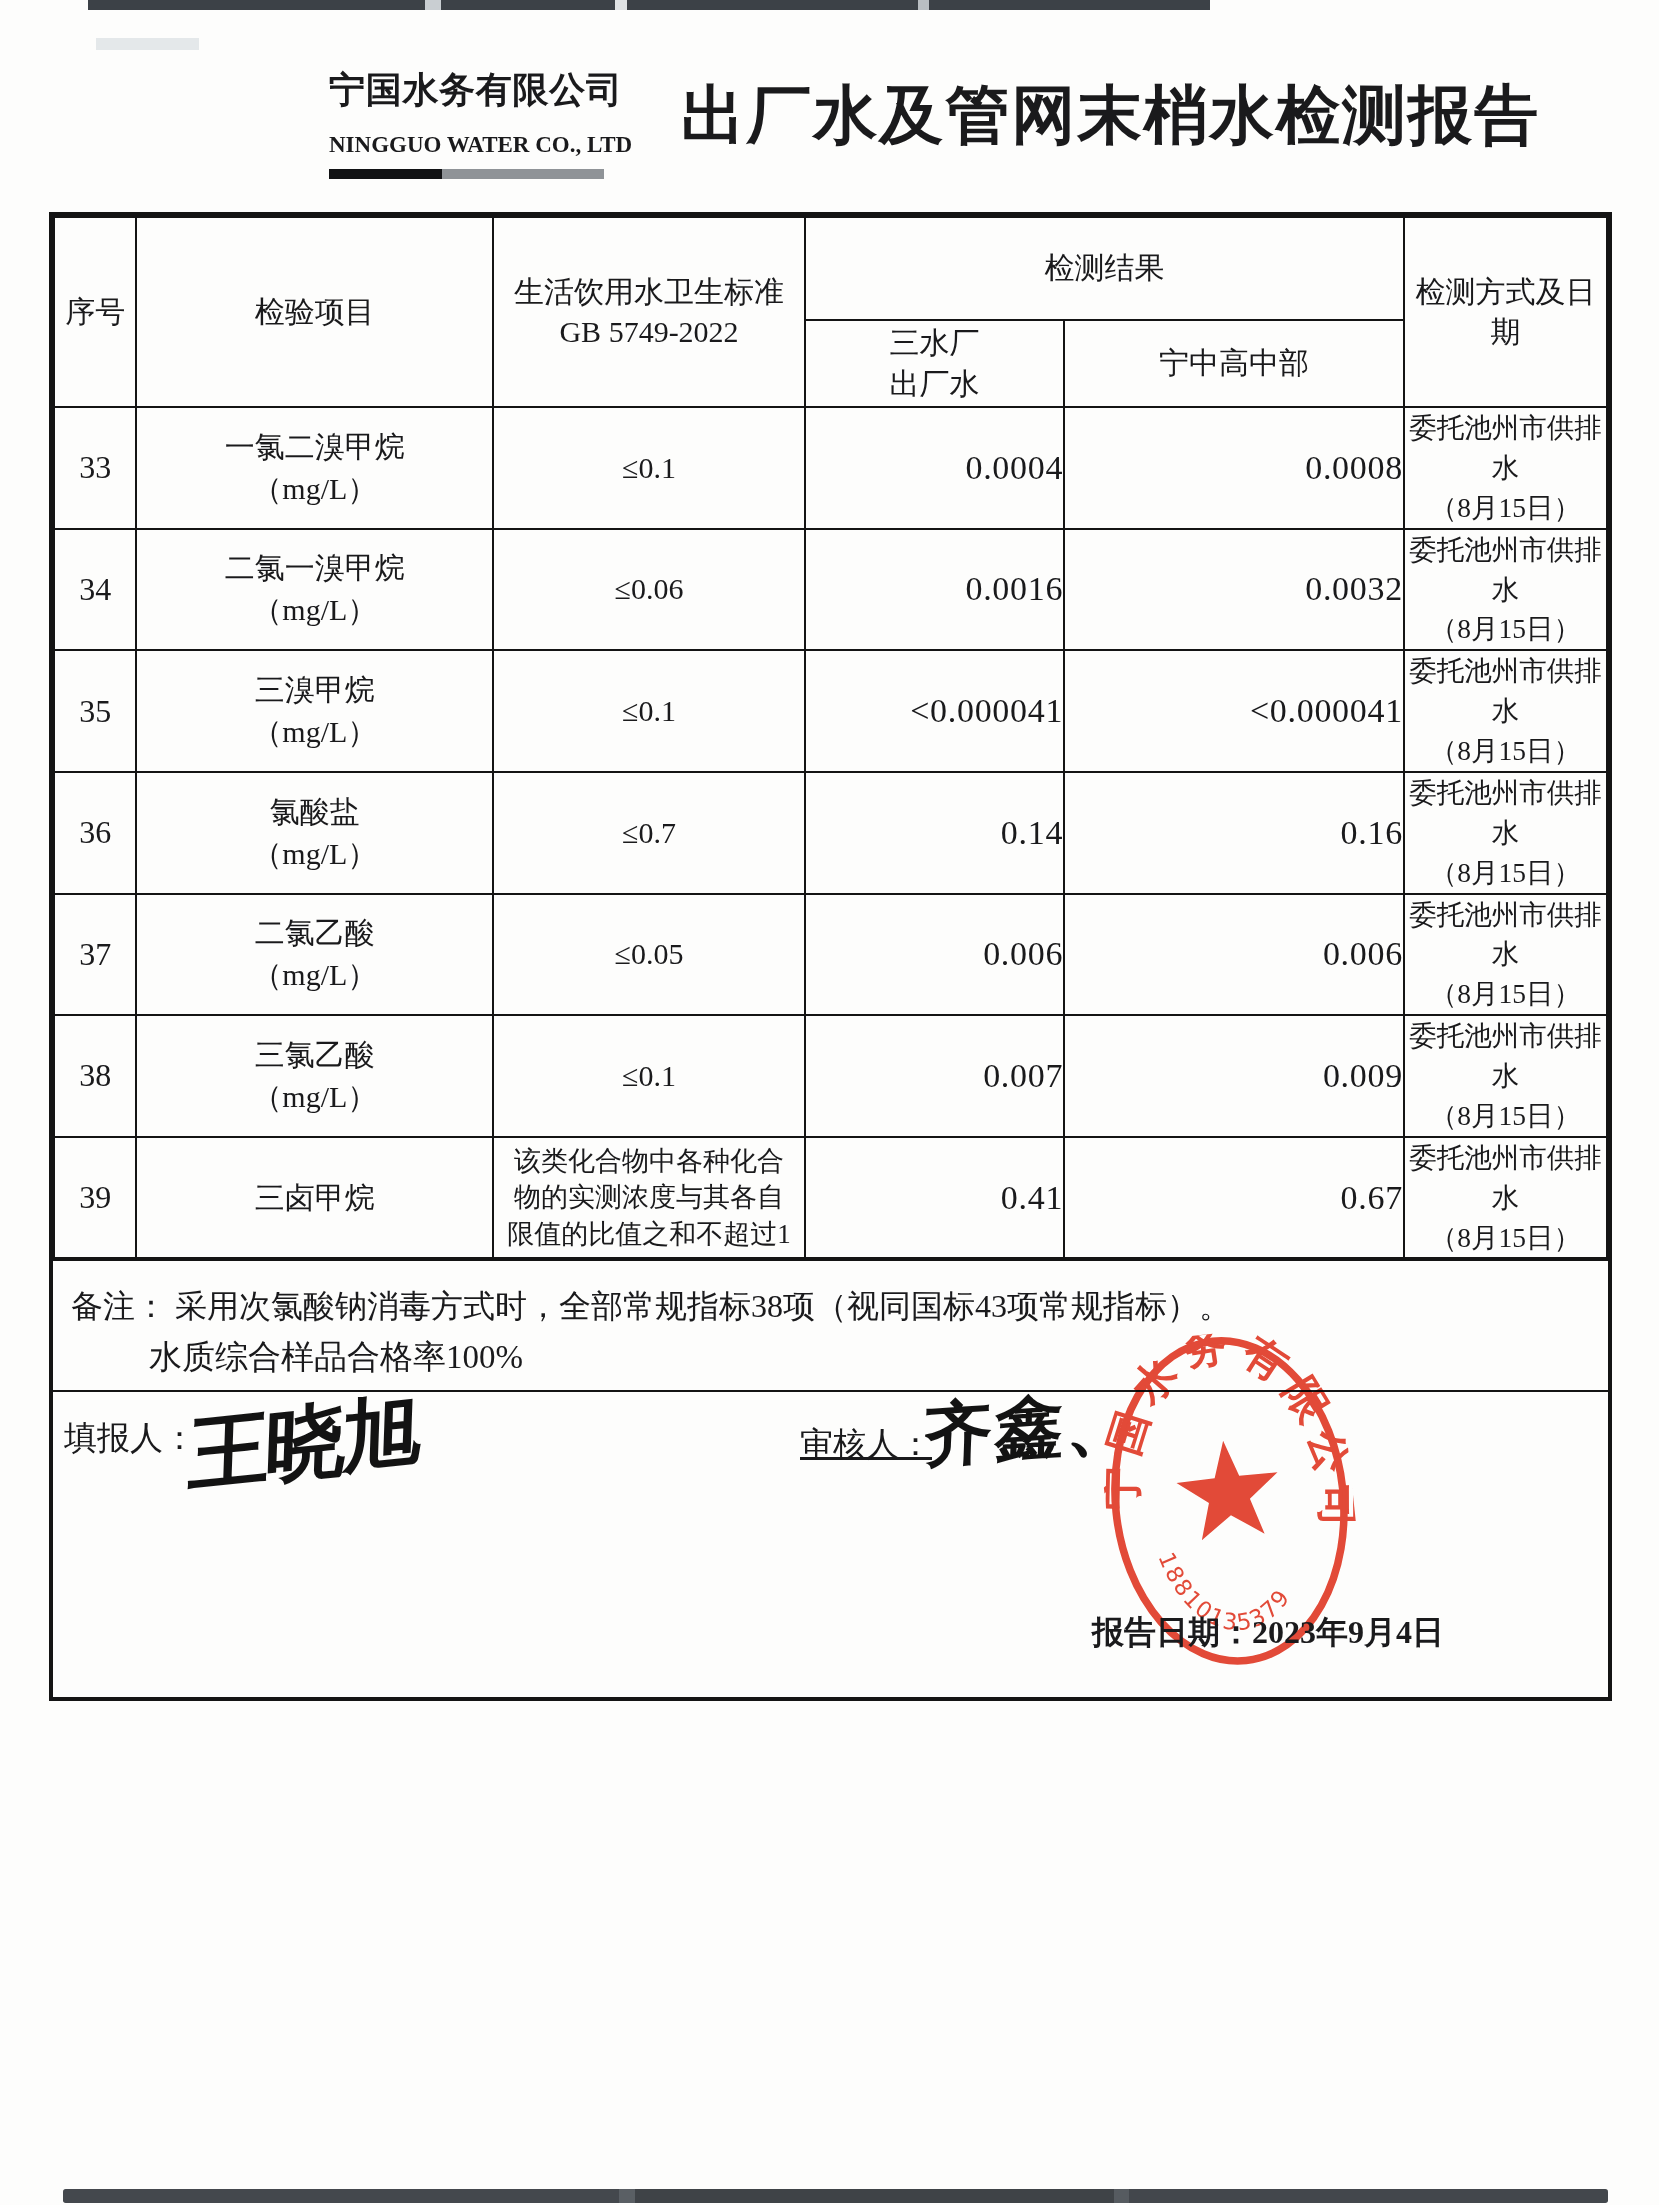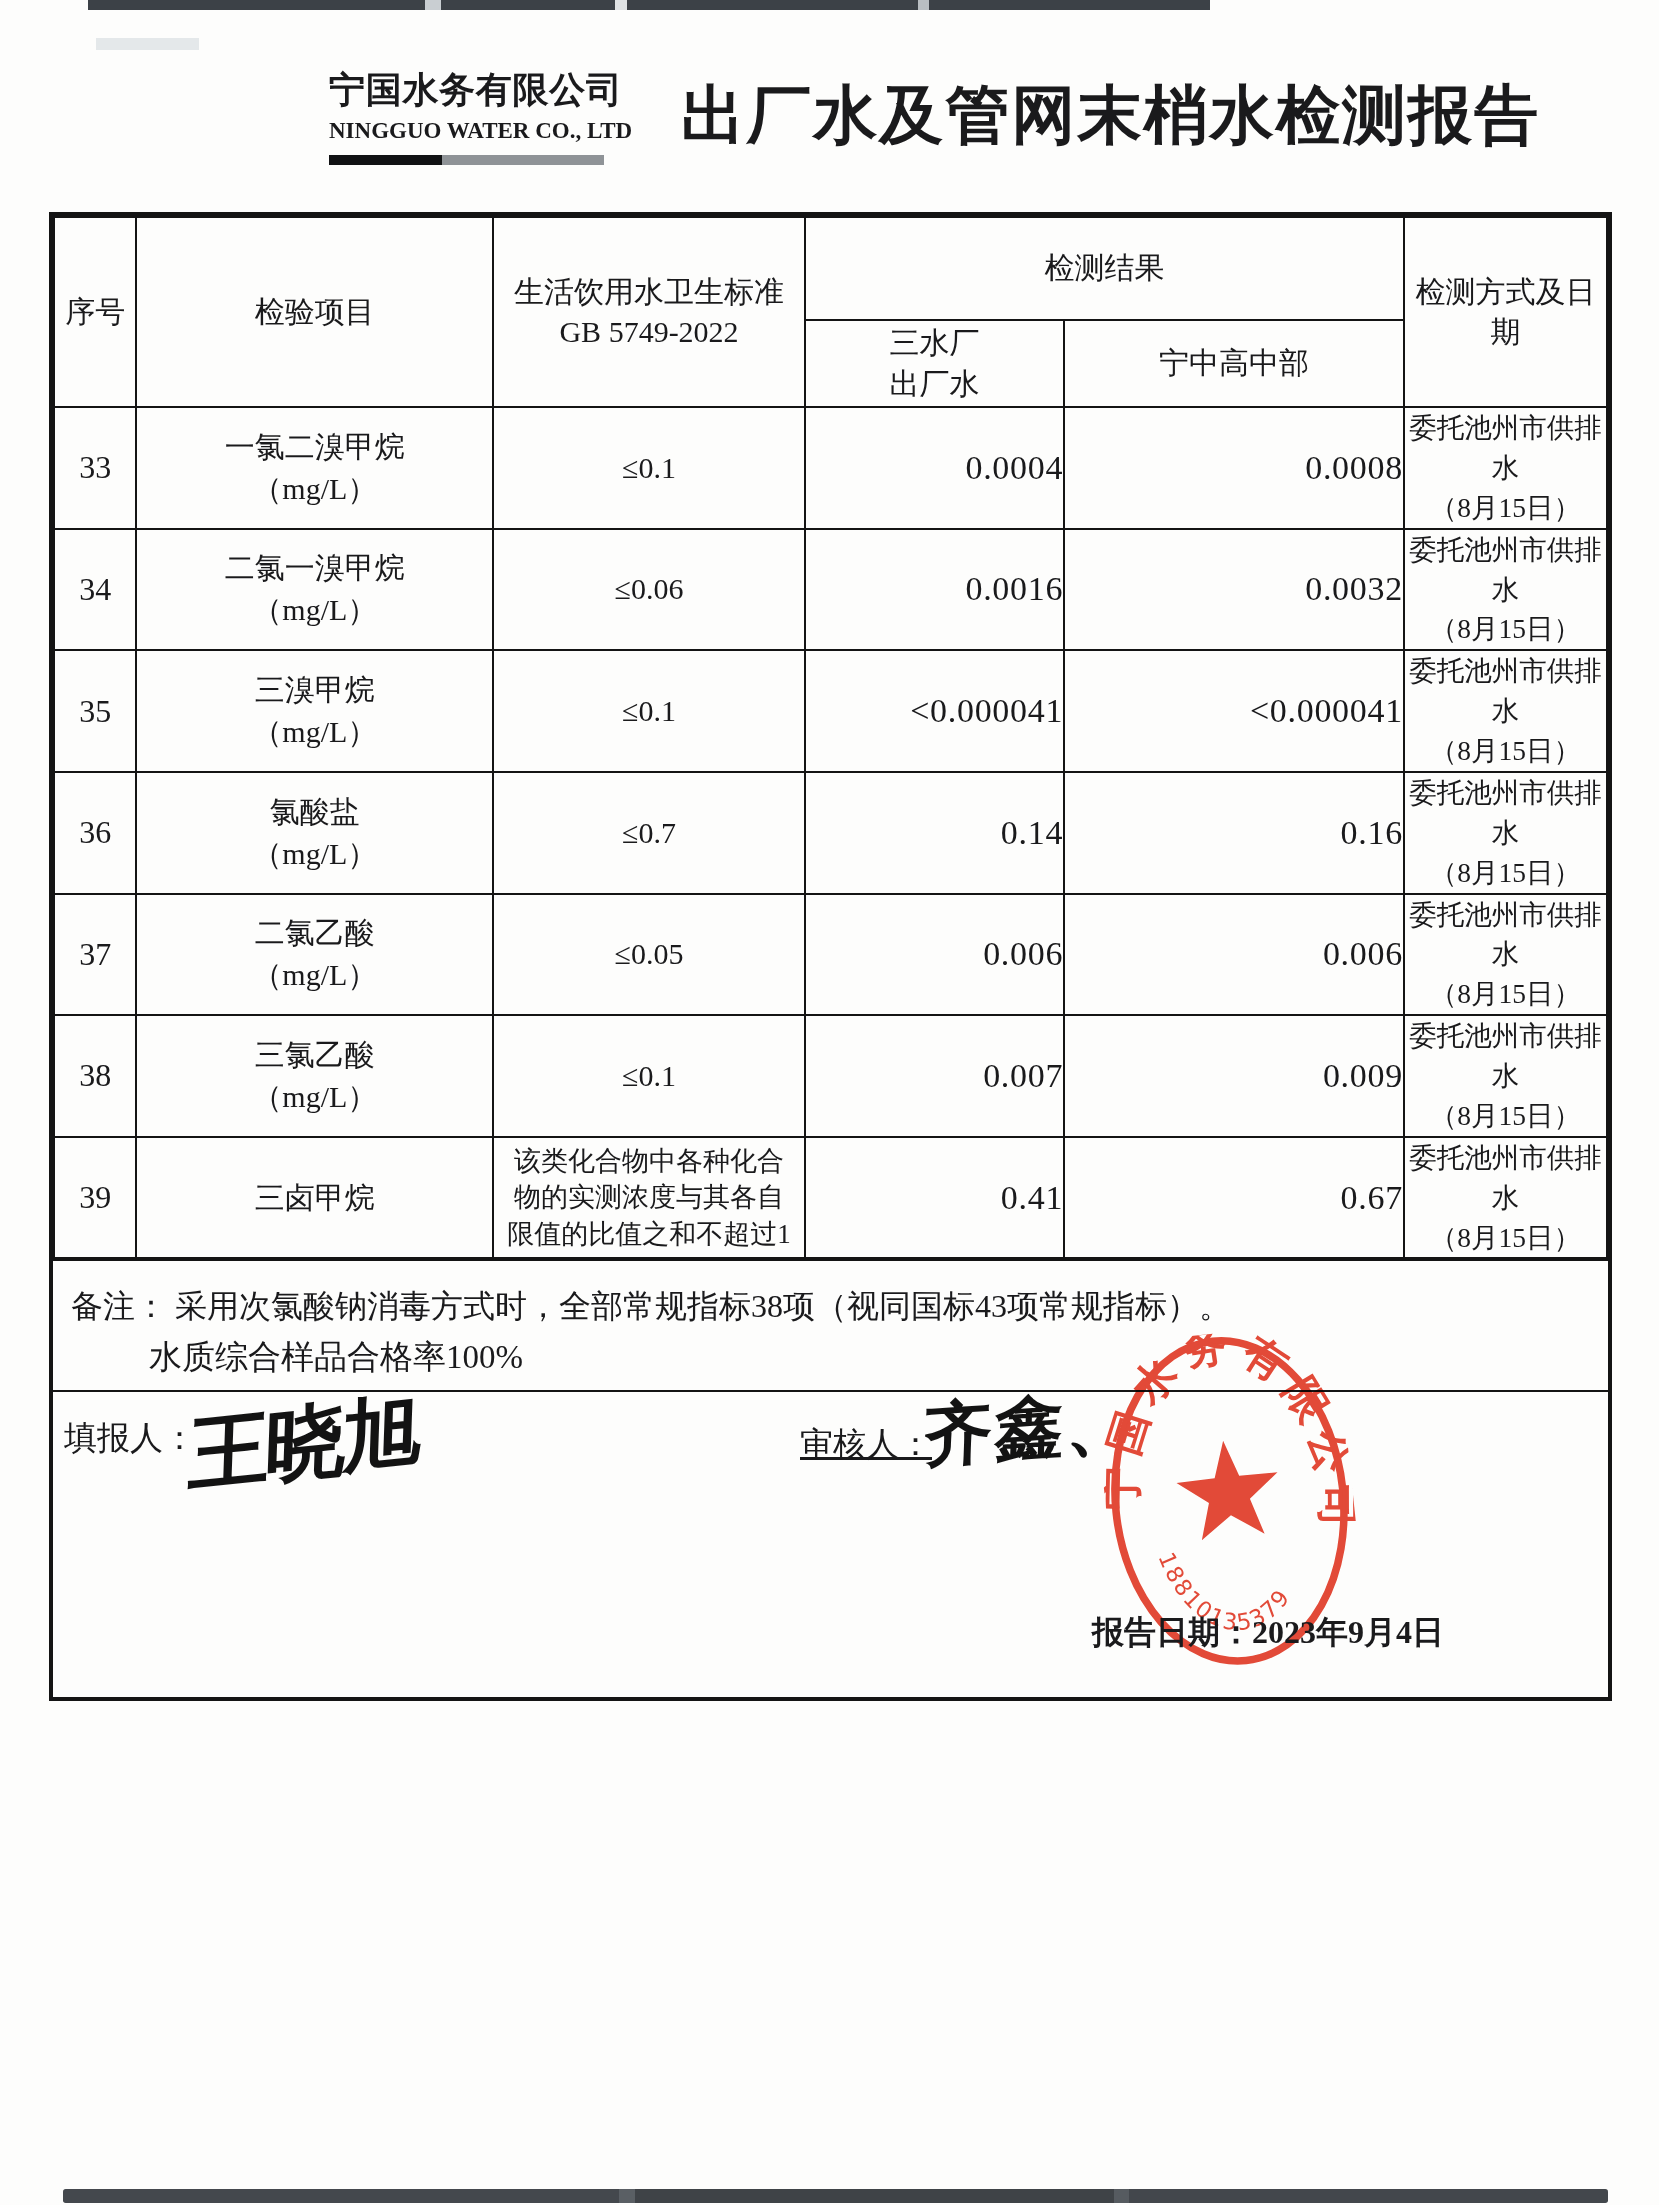--- a/index.html
+++ b/index.html
@@ -20,21 +20,21 @@
 
   
   .logo-block{position:absolute;left:103px;top:54px;width:247px;text-align:center;}
   .logo-mark{display:block;margin:0 auto;}
   .logo-latin{font-family:"DejaVu Sans","Liberation Sans",sans-serif;font-weight:bold;
     color:#6a7076;font-size:27.5px;letter-spacing:4.1px;line-height:1.05;}
   .logo-group{font-size:30px;color:#16171a;margin-top:6.9px;letter-spacing:1.4px;font-weight:600;}
 
   .company-block{position:absolute;left:329px;top:66px;width:289px;text-align:center;}
   .company-cn{font-size:36px;font-weight:bold;letter-spacing:0.7px;white-space:nowrap;}
-  .company-en{font-size:23px;font-weight:bold;margin-top:3px;white-space:nowrap;}
+  .company-en{font-size:23px;font-weight:bold;margin-top:17px;white-space:nowrap;}
   .company-rule{margin-top:11px;height:10.3px;width:275px;
     background:linear-gradient(90deg,#111214 0 41%,#8f9397 41% 100%);}
 
   .title{position:absolute;left:677px;top:68px;width:894px;margin:4px;
     font-size:64px;font-weight:bold;letter-spacing:2.1px;white-space:nowrap;}
 
   
   .tablewrap{position:absolute;left:49px;top:212px;width:1563px;
     border:4.1px solid #141414;box-sizing:border-box;background:#fdfdfc;}
   table{border-collapse:collapse;width:100%;table-layout:fixed;}

